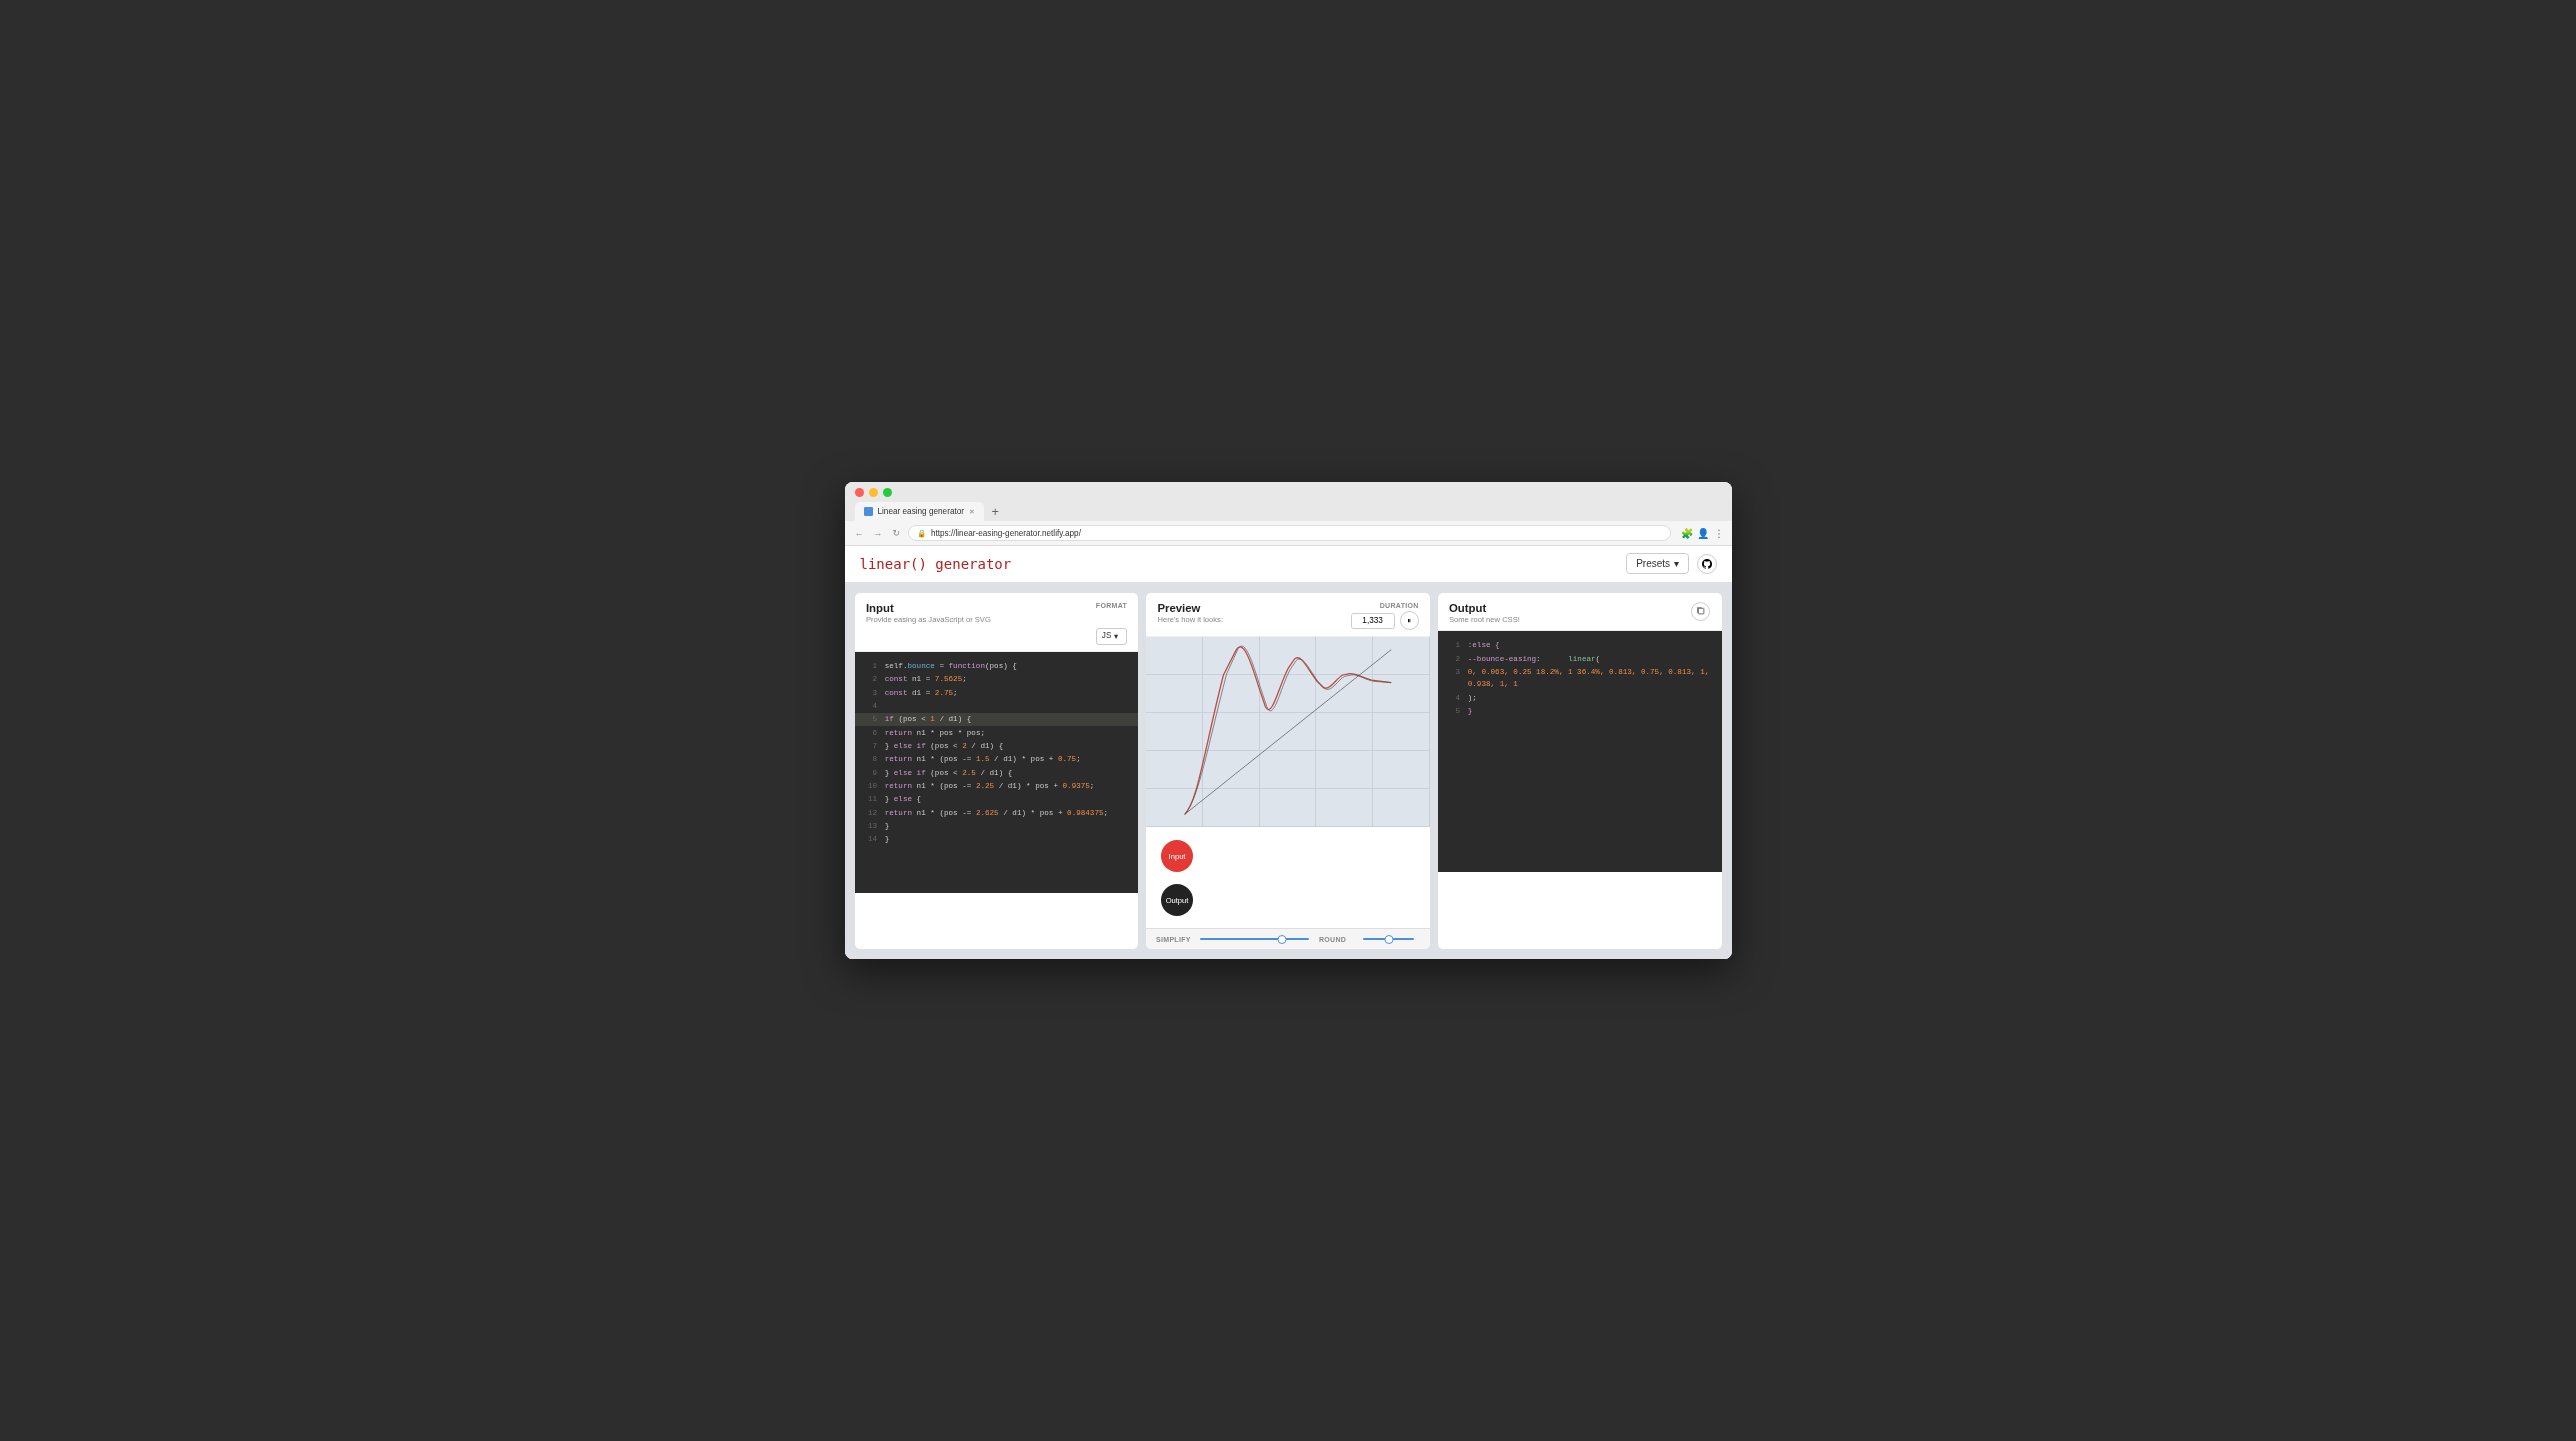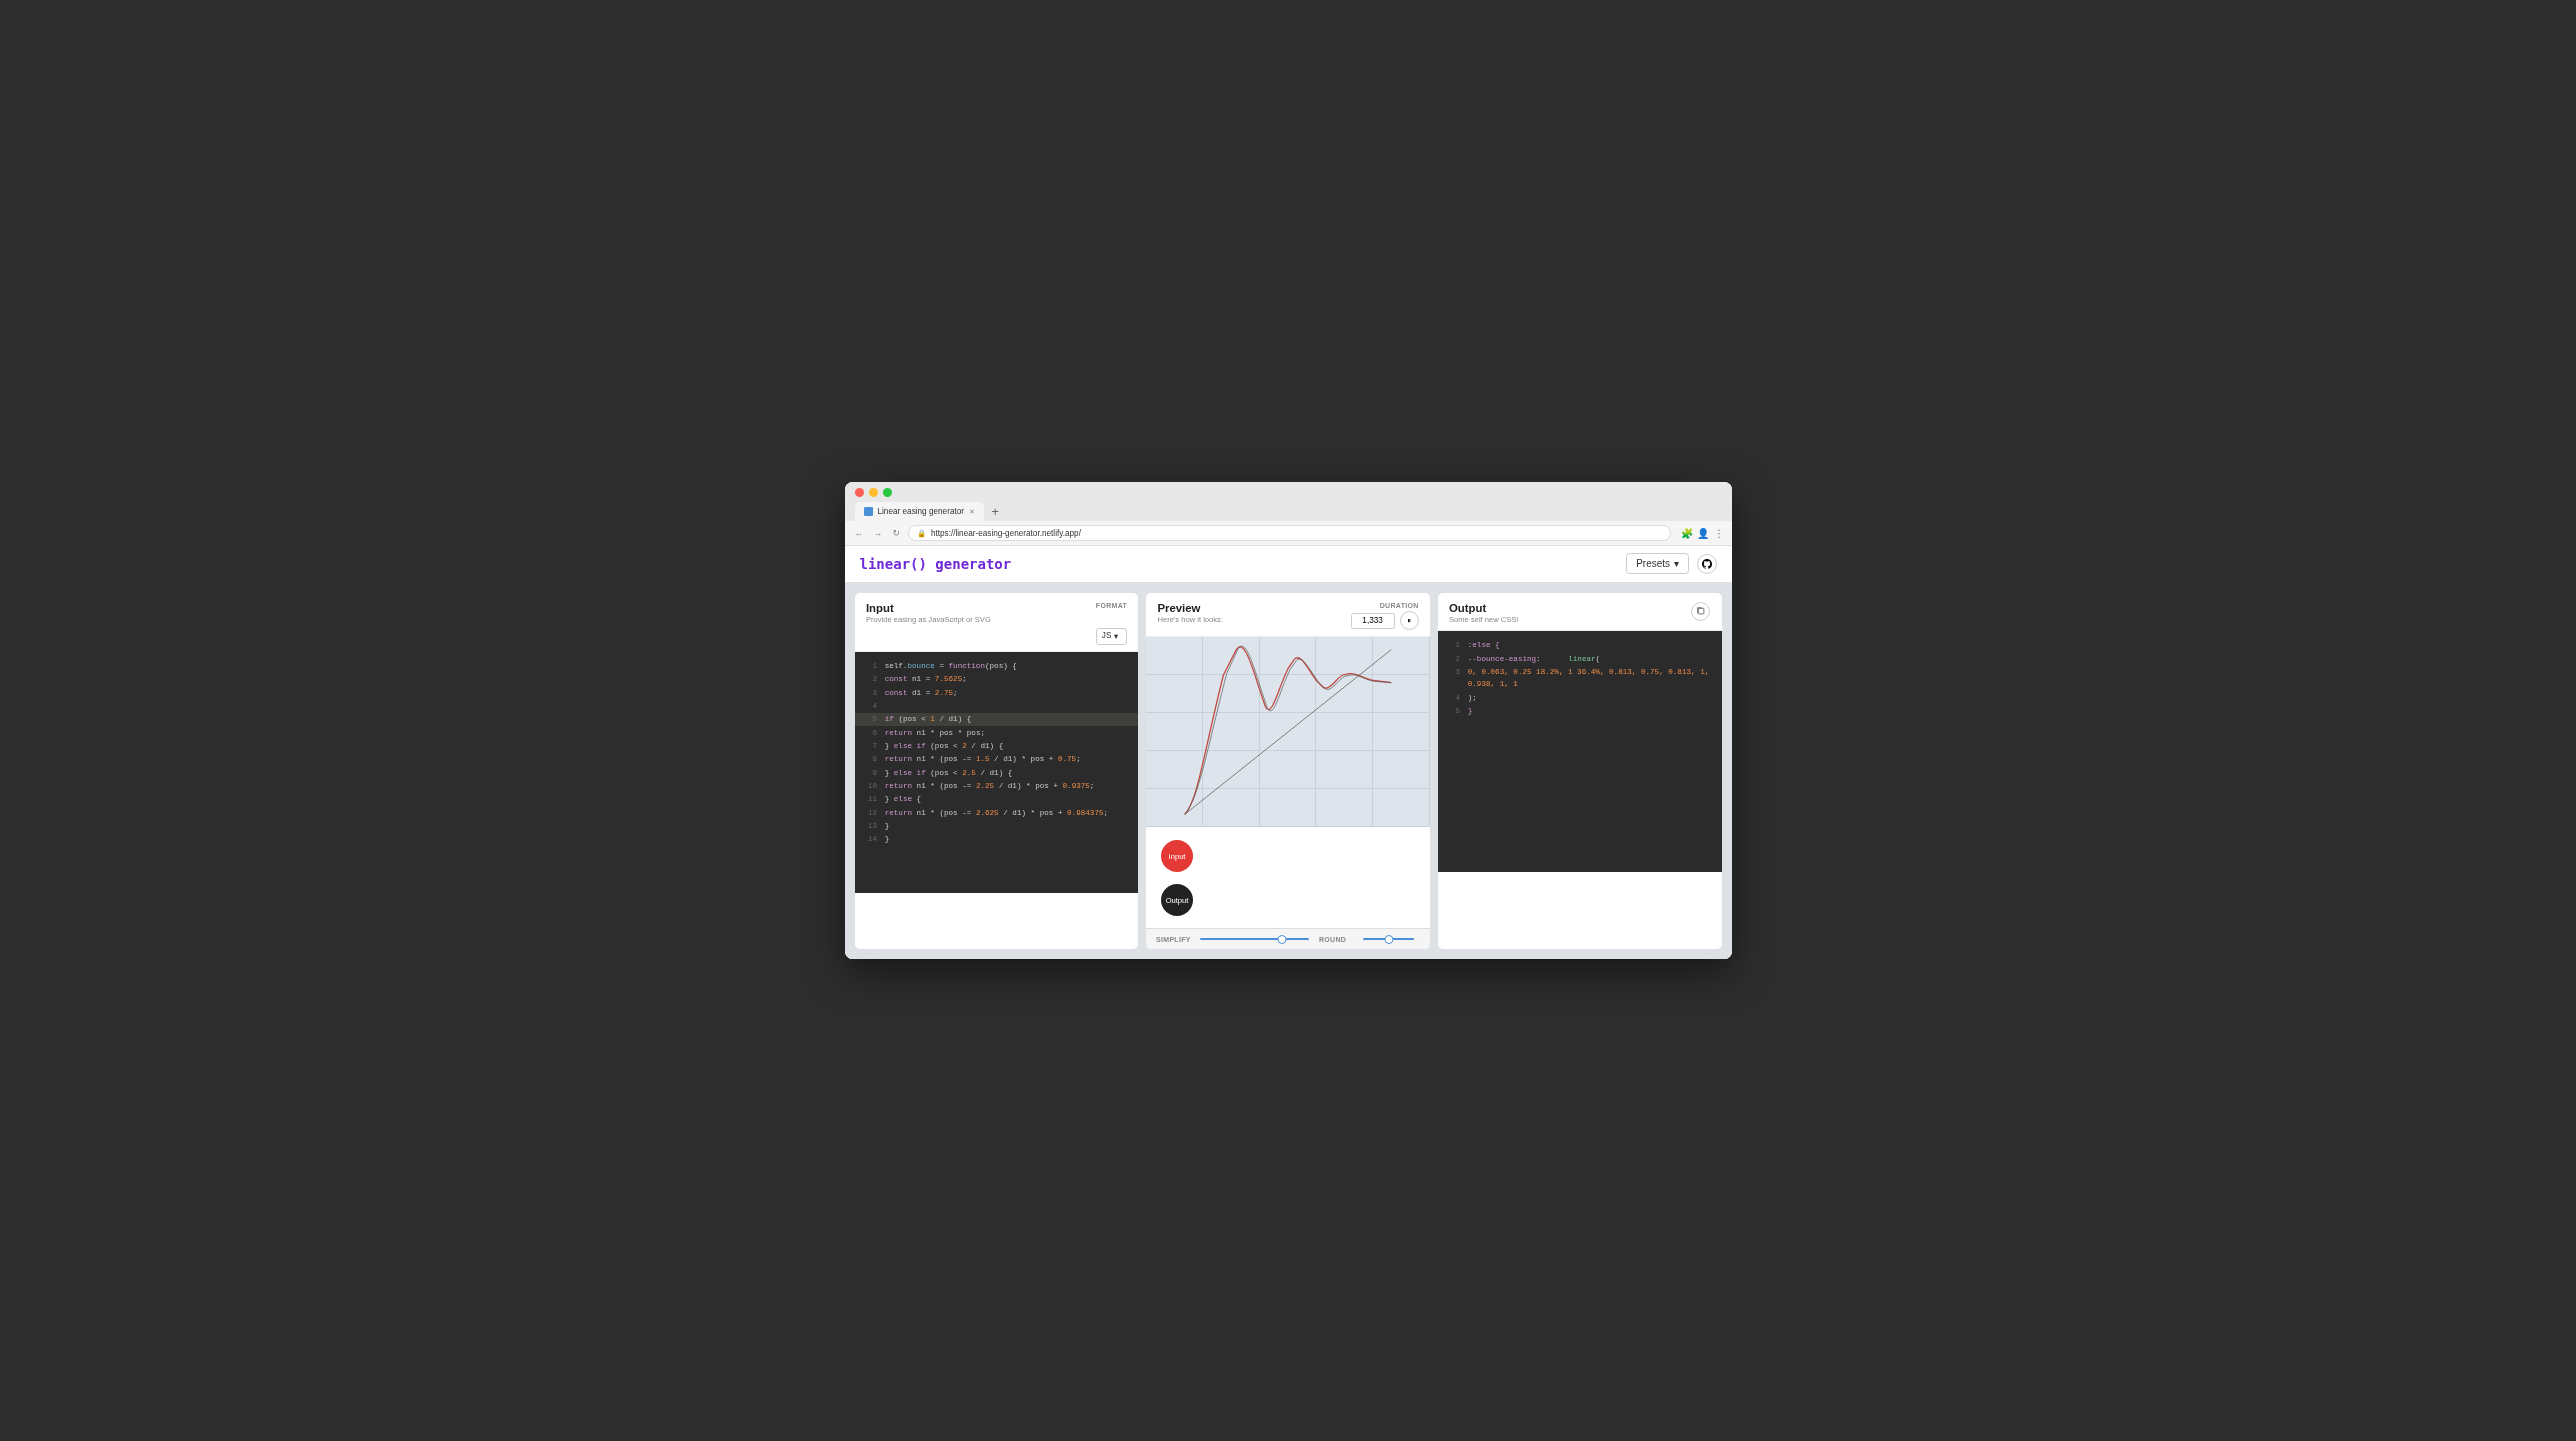--- a/index.html
+++ b/index.html
@@ -119,23 +119,23 @@
     
     .app-header {
       background: #fff;
       padding: 7.6px 15px;
       display: flex;
       align-items: center;
       justify-content: space-between;
       border-bottom: 0.6px solid #e0e0e0;
     }
     .app-logo {
-      color: #6d28d9;
+      color: #b91c1c;
       font-size: 14px;
-      font-weight: 700;
+      font-weight: 400;
       font-family: monospace;
     }
     .header-right {
       display: flex;
       align-items: center;
       gap: 7.6px;
     }
     .presets-btn {
       display: flex;
       align-items: center;
@@ -639,21 +639,21 @@
             </div>
           </div>
         </div>
       </div>
 
       <div class="panel">
         <div class="panel-header">
           <div class="panel-header-row">
             <div>
               <div class="panel-title">Output</div>
-              <div class="panel-subtitle">Some self new CSS!</div>
+              <div class="panel-subtitle">Some root new CSS!</div>
             </div>
             <div class="copy-btn">
               <span>
                 <svg width="9" height="9" viewBox="0 0 16 16" fill="#555">
                   <rect x="4" y="4" width="10" height="10" rx="1" fill="none" stroke="#555" stroke-width="1.5"></rect>
                   <path d="M2 2h8v2H4v8H2z" fill="#555" opacity="0.8"></path>
                 </svg>
               </span>
             </div>
           </div>

